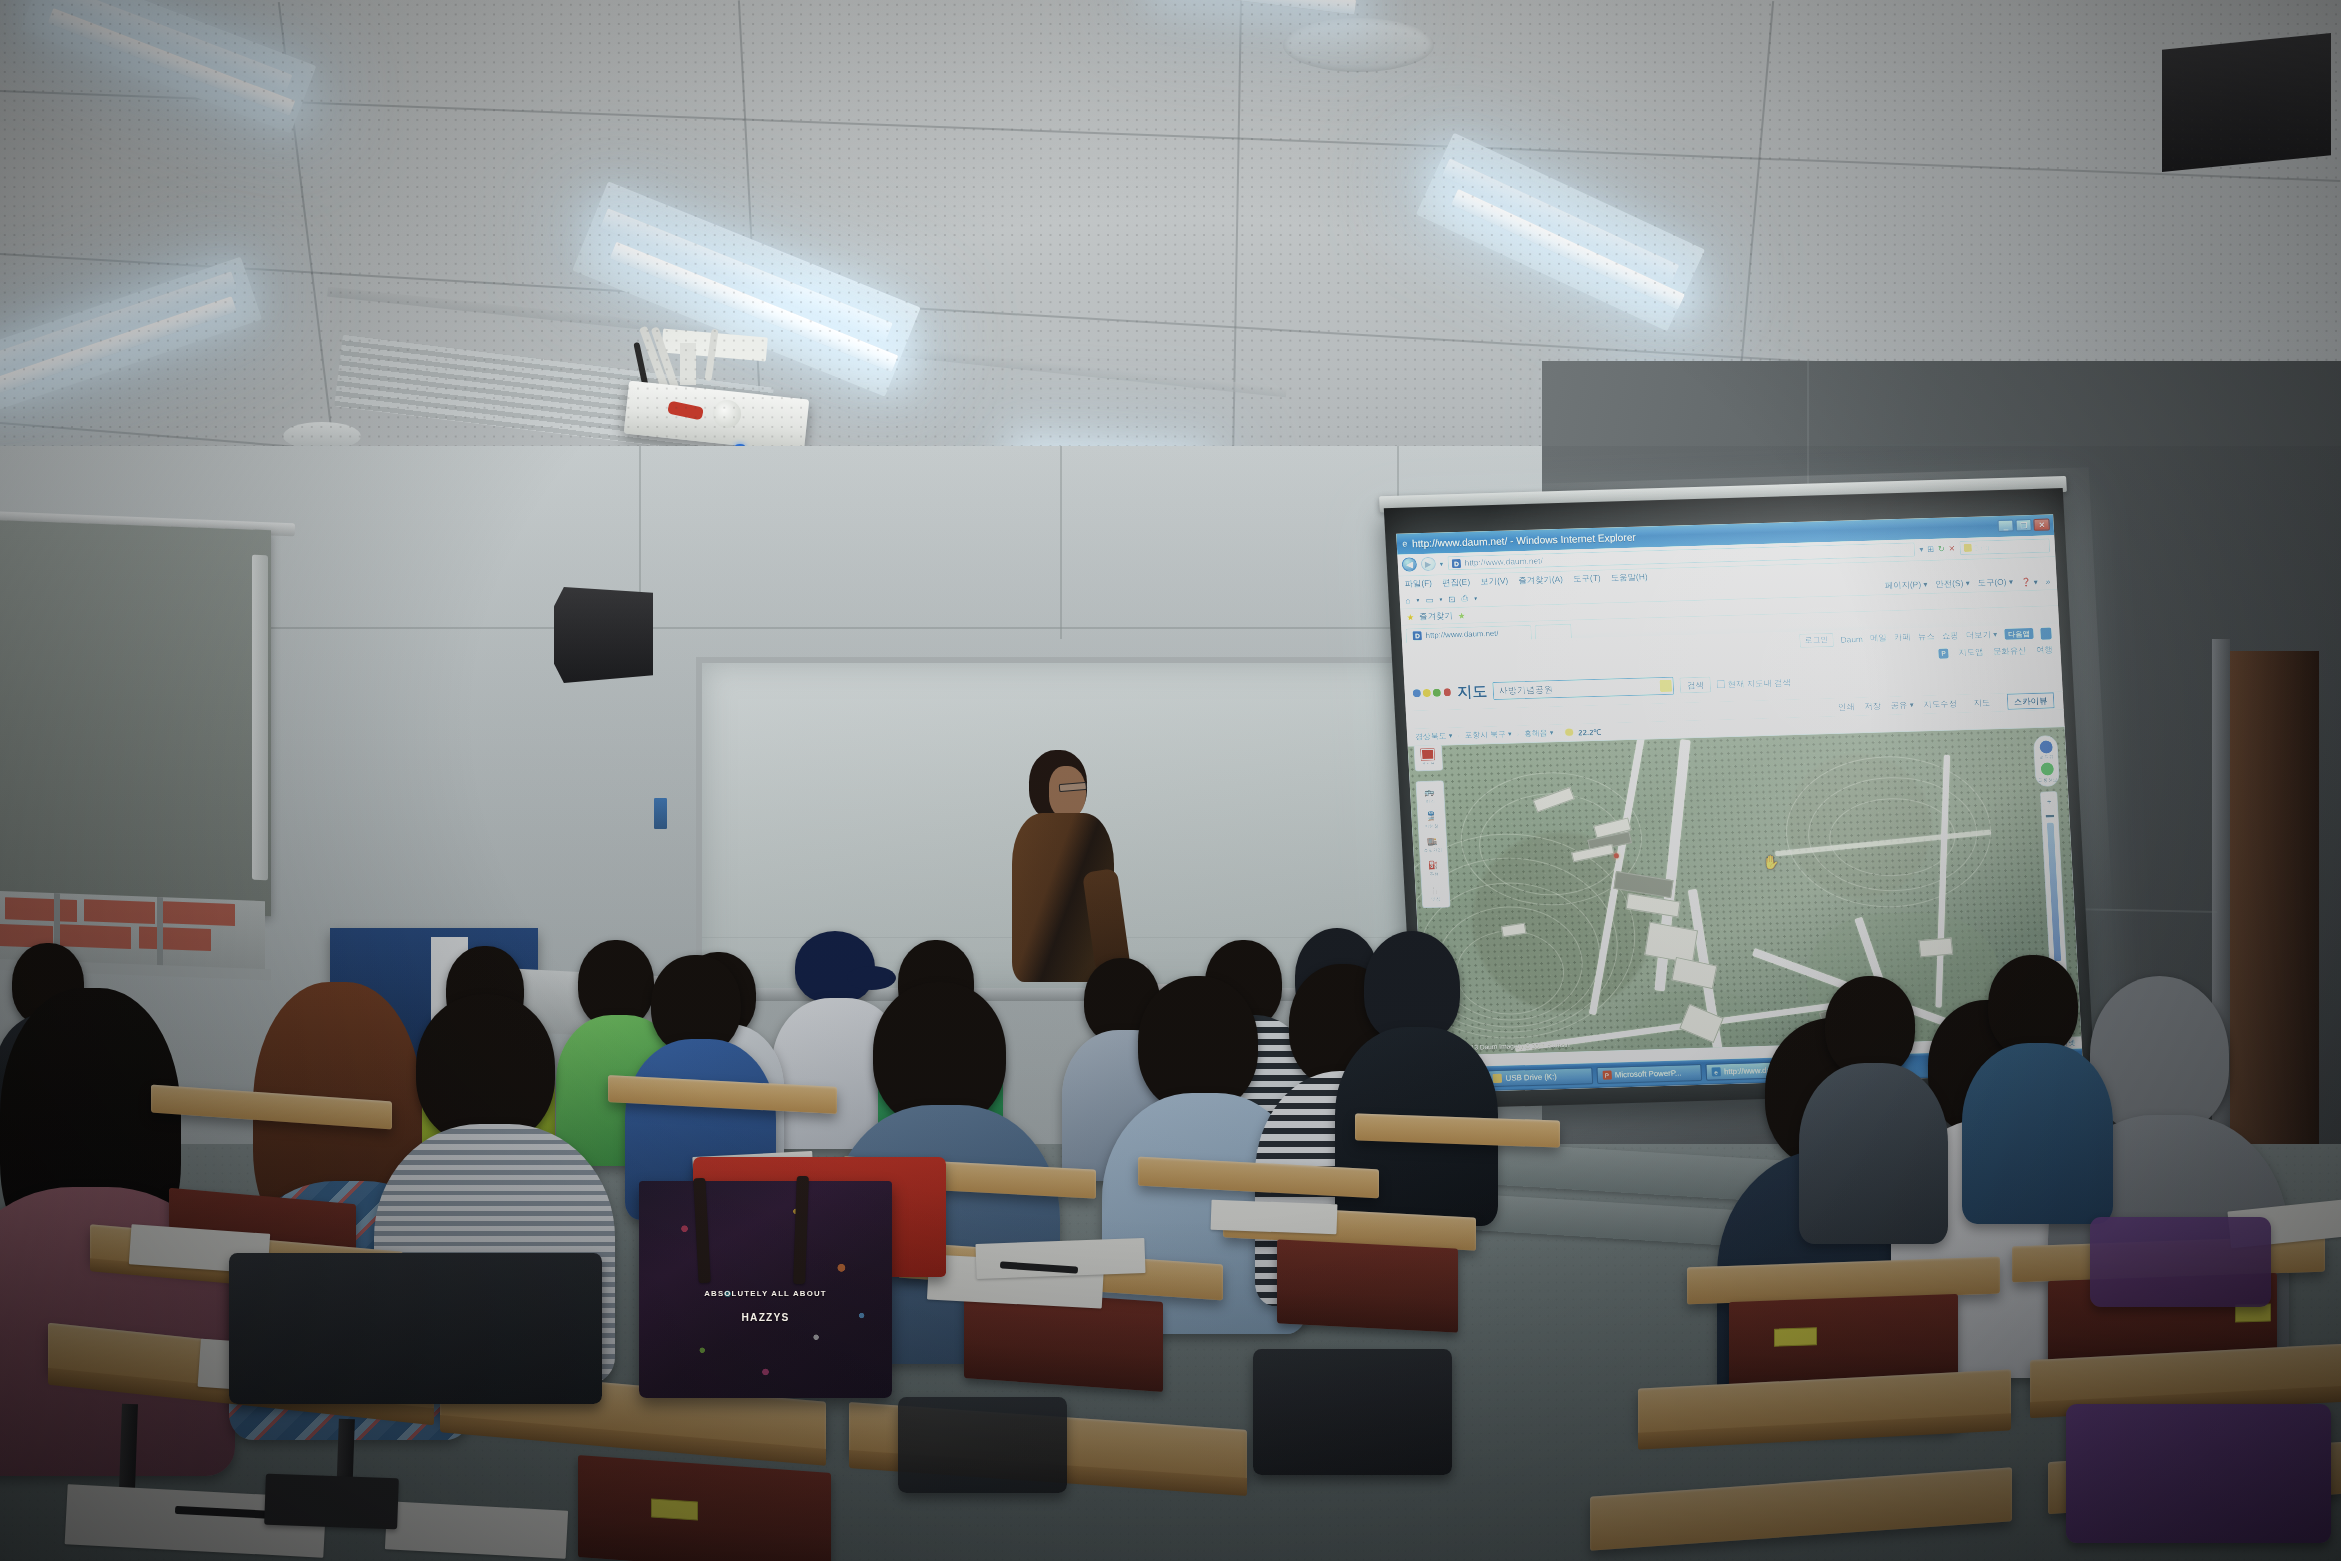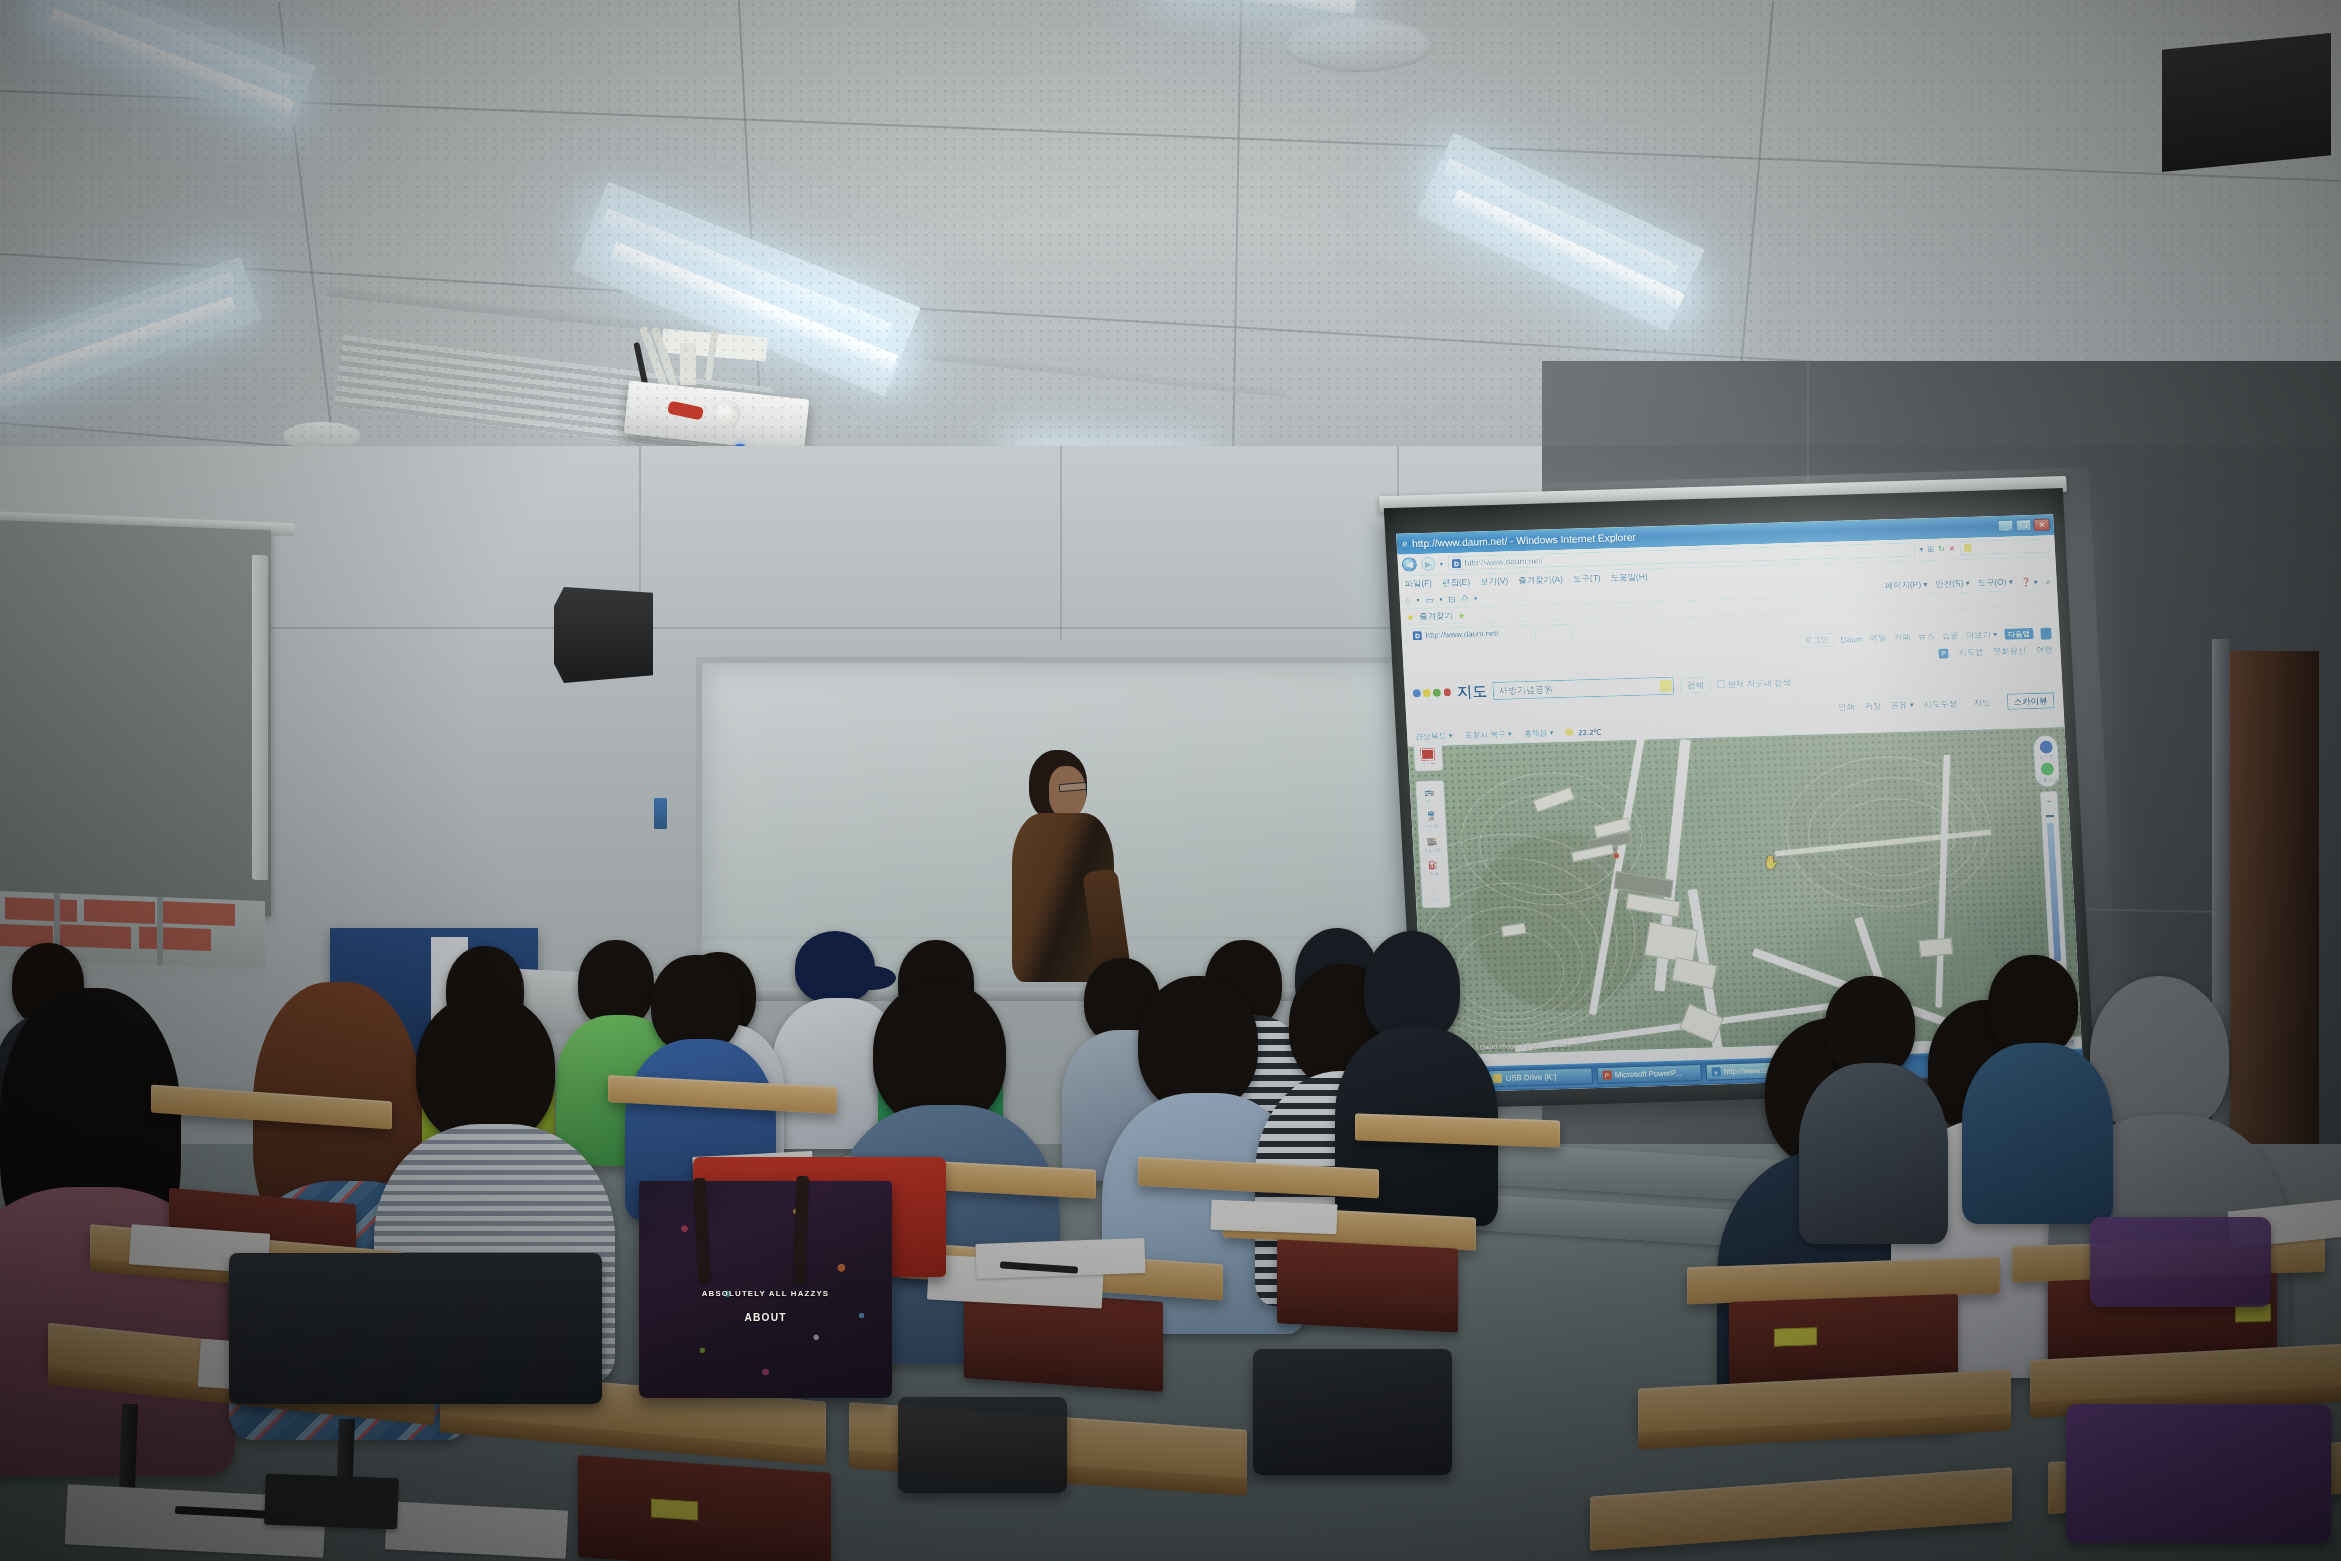--- a/index.html
+++ b/index.html
@@ -990,22 +990,22 @@
   <div class="pen" style="left:175px;top:1509px;width:120px;height:8.4px;transform:rotate(3deg);"></div>
 
   <div class="pencil-case" style="left:265px;top:1476px;width:133px;height:51px;transform:rotate(2deg);"></div>
 
   <div class="backpack-red" style="left:693px;top:1157px;width:253px;height:120px;"></div>
   <div class="backpack-dark" style="left:229px;top:1253px;width:373px;height:151px;"></div>
   <div class="backpack-dark" style="left:1253px;top:1349px;width:199px;height:126px;"></div>
   <div class="backpack-dark" style="left:898px;top:1397px;width:169px;height:96px;opacity:.9;"></div>
 
   <div class="tote" style="left:639px;top:1181px;width:253px;height:217px;">
-    <div class="tote-text" style="top:108px;font-size:7.8px;">ABSOLUTELY ALL HAZZYS</div>
-    <div class="tote-text" style="top:131px;font-size:10.2px;">ABOUT</div>
+    <div class="tote-text" style="top:108px;font-size:7.8px;">ABSOLUTELY ALL ABOUT</div>
+    <div class="tote-text" style="top:131px;font-size:10.2px;">HAZZYS</div>
   </div>
   <div class="tote-handle" style="left:696px;top:1178px;width:12px;height:105px;transform:rotate(-3deg);"></div>
   <div class="tote-handle" style="left:795px;top:1176px;width:12px;height:108px;transform:rotate(2deg);"></div>
 
   <div class="jacket-purple" style="left:2066px;top:1404px;width:265px;height:139px;"></div>
   <div class="jacket-purple" style="left:2090px;top:1217px;width:181px;height:90px;opacity:.9;"></div>
 
   <div class="dim-room"></div>
   <div class="vignette"></div>
 </div>

